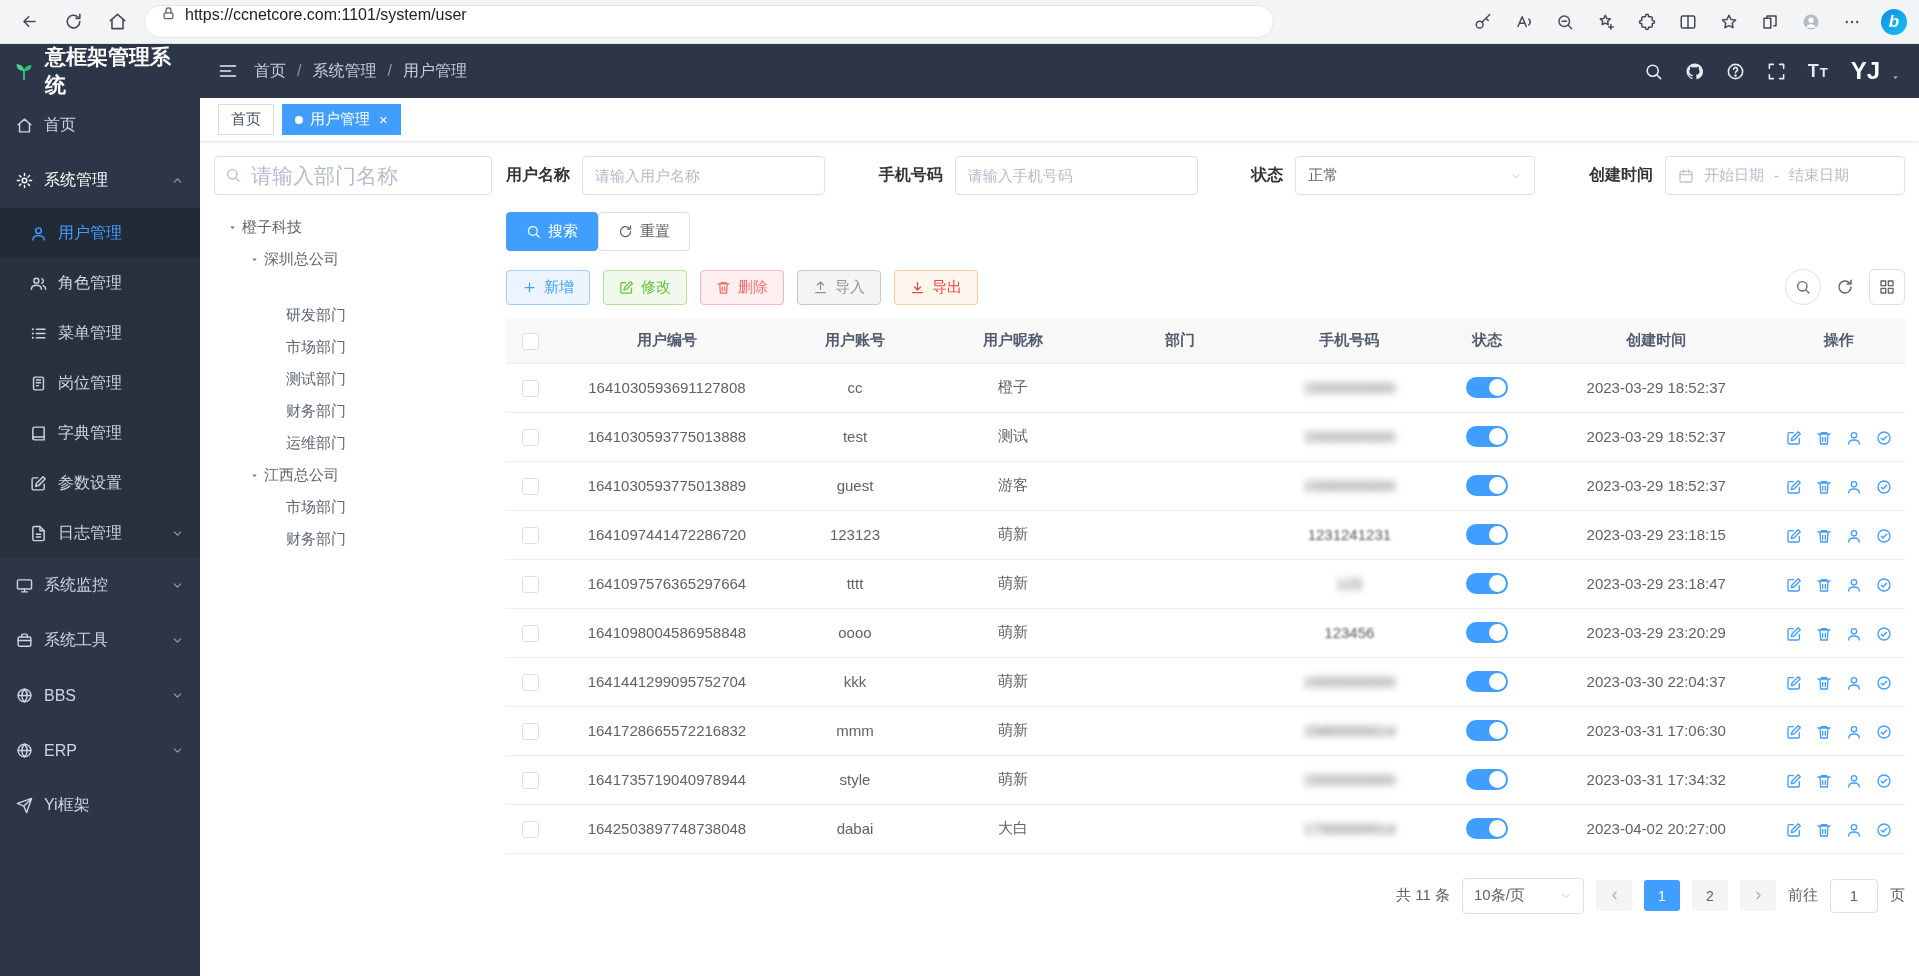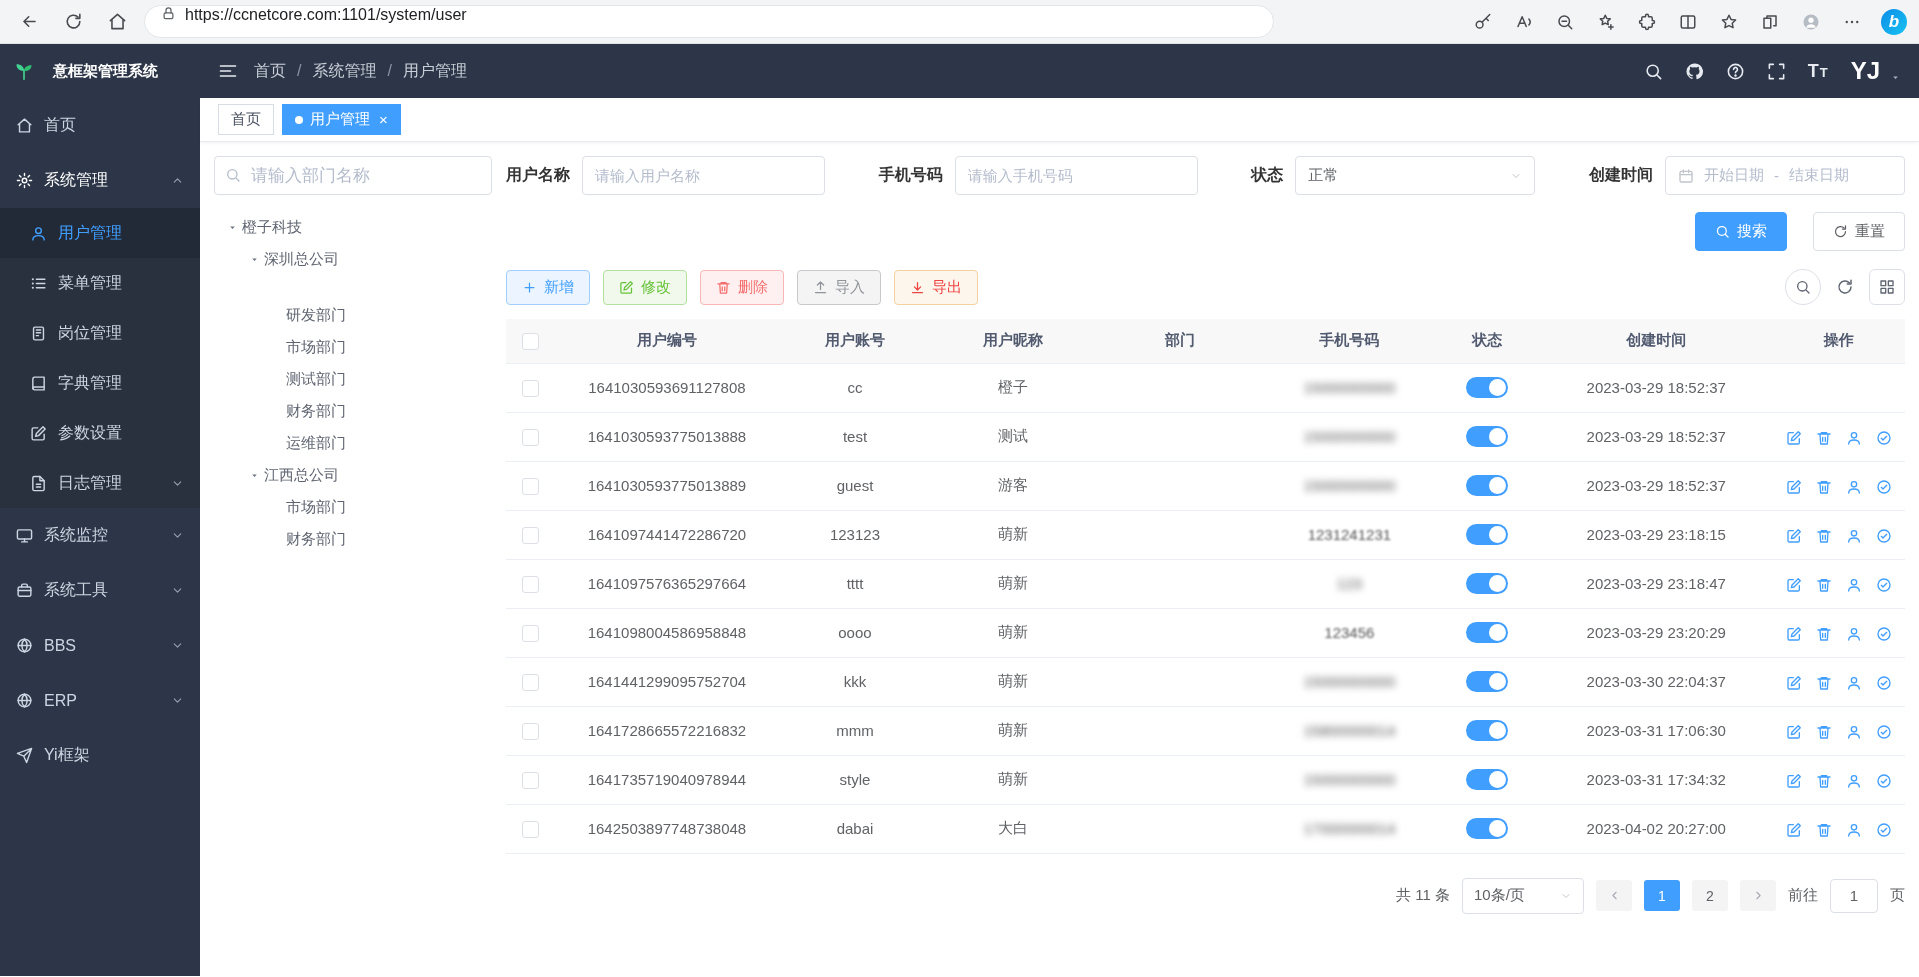--- a/index.html
+++ b/index.html
@@ -19,22 +19,22 @@
   .browser-right { margin-left:auto; display:flex; align-items:center; gap:17px; color:#5f6368; }
   .browser-right .bicon { width:24px; height:24px; font-size:18px; }
   .bing { width:26px; height:26px; border-radius:50%;
     background:linear-gradient(135deg,#0b8ce8,#19c3f2); color:#fff; font-weight:bold;
     font-size:17px; display:flex; align-items:center; justify-content:center; font-style:italic; }
 
   
   .app { display:flex; height:932px; }
   .sidebar { width:200px; flex-shrink:0; background:#2d3648; color:#cfd6e4;
     display:flex; flex-direction:column; overflow:hidden; }
-  .logo { height:54px; display:flex; align-items:center; gap:19px; padding:16px 14px;
-    color:#fff; font-weight:bold; font-size:15px; flex-shrink:0; }
+  .logo { height:54px; display:flex; align-items:center; gap:11px; padding:16px 14px;
+    color:#fff; font-weight:bold; font-size:21px; flex-shrink:0; }
   .menu-item { height:55px; display:flex; align-items:center; gap:11px; padding:0 16px;
     font-size:16px; color:#cdd5e2; cursor:pointer; }
   .menu-item.sub { height:50px; padding-left:30px; background:#29313f; }
   .menu-item.open { color:#fff; }
   .menu-item.active { color:#409eff; background:#222a38; }
   .mi-icon { font-size:17px; display:flex; }
   .mi-arrow { margin-left:auto; font-size:13px; color:#95a0b1; display:flex; }
 
   .main { flex:1; min-width:0; display:flex; flex-direction:column; background:#fff; }
   .topbar { height:54px; background:#2d3648; display:flex; align-items:center;
@@ -55,21 +55,21 @@
     border:1px solid #d8dce5; font-size:15px; color:#495060; background:#fff; cursor:pointer; }
   .tab.active { background:#409eff; border-color:#409eff; color:#fff; }
   .tab .dot { width:8px; height:8px; border-radius:50%; background:#fff; }
   .tab .close { font-size:15px; margin-left:2px; }
 
   
   .content { flex:1; display:flex; gap:14px; padding:14px; overflow:hidden; }
   .left-tree { width:278px; flex-shrink:0; }
   .tree-search { position:relative; }
   .tree-search input { width:100%; height:39px; border:1px solid #dcdfe6; border-radius:4px;
-    padding:0 12px 0 36px; font-size:17px; color:#606266; outline:none; }
+    padding:0 12px 0 36px; font-size:21px; color:#606266; outline:none; }
   .tree-search input::placeholder { color:#b4bccc; }
   .tree-search .sico { position:absolute; left:11px; top:11px; color:#b4bccc; font-size:16px; }
   .tree { margin-top:16px; font-size:15px; color:#5e6470; }
   .tree-node { height:32px; display:flex; align-items:center; cursor:pointer; }
   .tree-node .caret { width:20px; font-size:11px; color:#6b7280; display:flex; justify-content:center; }
 
   .right-panel { flex:1; min-width:0; display:flex; flex-direction:column; }
   .filter-row { display:flex; align-items:center; justify-content:space-between; margin-bottom:17px; }
   .f-group { display:flex; align-items:center; gap:12px; }
   .f-label { font-size:16px; font-weight:700; color:#333; white-space:nowrap; }
@@ -77,21 +77,21 @@
     padding:0 12px; font-size:15px; color:#606266; outline:none; }
   .f-input::placeholder { color:#b4bccc; }
   .f-select { height:39px; width:240px; border:1px solid #dcdfe6; border-radius:4px;
     display:flex; align-items:center; justify-content:space-between; padding:0 12px;
     font-size:15px; color:#606266; cursor:pointer; }
   .f-select .car { color:#c0c4cc; font-size:12px; display:flex; }
   .f-dates { height:39px; width:240px; border:1px solid #dcdfe6; border-radius:4px;
     display:flex; align-items:center; gap:10px; padding:0 12px; font-size:15px; color:#b4bccc; }
   .f-dates .cal { font-size:16px; color:#c0c4cc; display:flex; }
 
-  .btn-row { display:flex; gap:26px; margin-bottom:18px;justify-content:flex-end; }
+  .btn-row { display:flex; gap:0; margin-bottom:18px; }
   .btn { height:39px; border-radius:4px; padding:0 19px; font-size:15px; display:inline-flex;
     align-items:center; gap:7px; cursor:pointer; border:1px solid #dcdfe6; background:#fff; color:#606266; }
   .btn .bi { font-size:15px; display:flex; }
   .btn.primary { background:#409eff; border-color:#409eff; color:#fff; }
 
   .toolbar { display:flex; align-items:center; gap:13px; margin-bottom:14px; }
   .chip { height:35px; border-radius:4px; padding:0 15px; font-size:15px; display:inline-flex;
     align-items:center; gap:7px; cursor:pointer; border:1px solid transparent; }
   .chip .bi { font-size:15px; display:flex; }
   .chip.add    { background:#ecf5ff; border-color:#a0cfff; color:#409eff; }
@@ -271,20 +271,30 @@
             <svg viewBox="0 0 24 24" width="1em" height="1em" fill="none" stroke="currentColor" stroke-width="2" stroke-linecap="round" stroke-linejoin="round">
               <circle cx="12" cy="8" r="4"></circle>
               <path d="M4 21c0-4 3.6-6 8-6s8 2 8 6"></path>
             </svg>
           </span>
           <span class="mi-label">用户管理</span>
         </div>
         <div class="menu-item sub">
           <span class="mi-icon">
             <svg viewBox="0 0 24 24" width="1em" height="1em" fill="none" stroke="currentColor" stroke-width="2" stroke-linecap="round" stroke-linejoin="round">
+              <circle cx="9" cy="8" r="3.5"></circle>
+              <path d="M2 20c0-3.6 3.1-5.5 7-5.5s7 1.9 7 5.5"></path>
+              <path d="M16.5 5.2a3.5 3.5 0 0 1 0 6.6M18.5 15c2.2.8 3.5 2.5 3.5 5"></path>
+            </svg>
+          </span>
+          <span class="mi-label">角色管理</span>
+        </div>
+        <div class="menu-item sub">
+          <span class="mi-icon">
+            <svg viewBox="0 0 24 24" width="1em" height="1em" fill="none" stroke="currentColor" stroke-width="2" stroke-linecap="round" stroke-linejoin="round">
               <path d="M9 6h12M9 12h12M9 18h12"></path>
               <path d="M4 6h.01M4 12h.01M4 18h.01" stroke-width="3"></path>
             </svg>
           </span>
           <span class="mi-label">菜单管理</span>
         </div>
         <div class="menu-item sub">
           <span class="mi-icon">
             <svg viewBox="0 0 24 24" width="1em" height="1em" fill="none" stroke="currentColor" stroke-width="2" stroke-linecap="round" stroke-linejoin="round">
               <rect x="5" y="3" width="14" height="18" rx="2"></rect>

